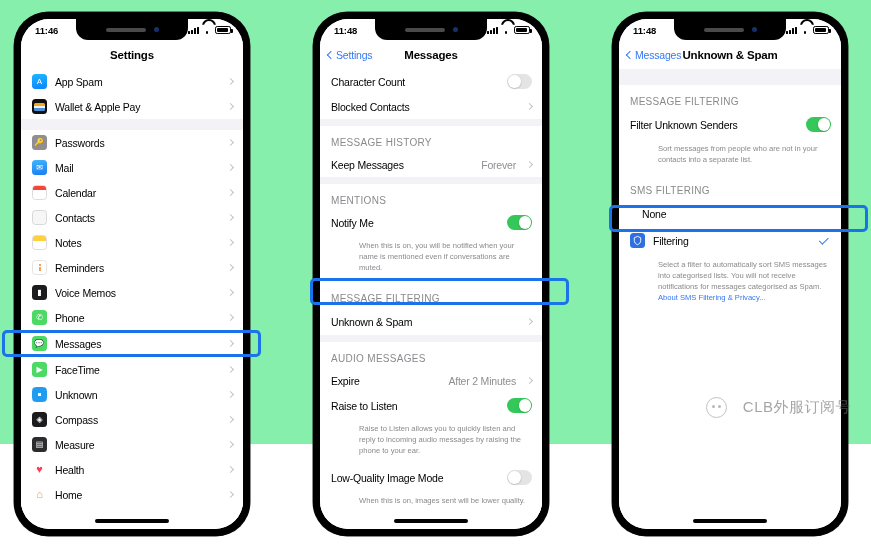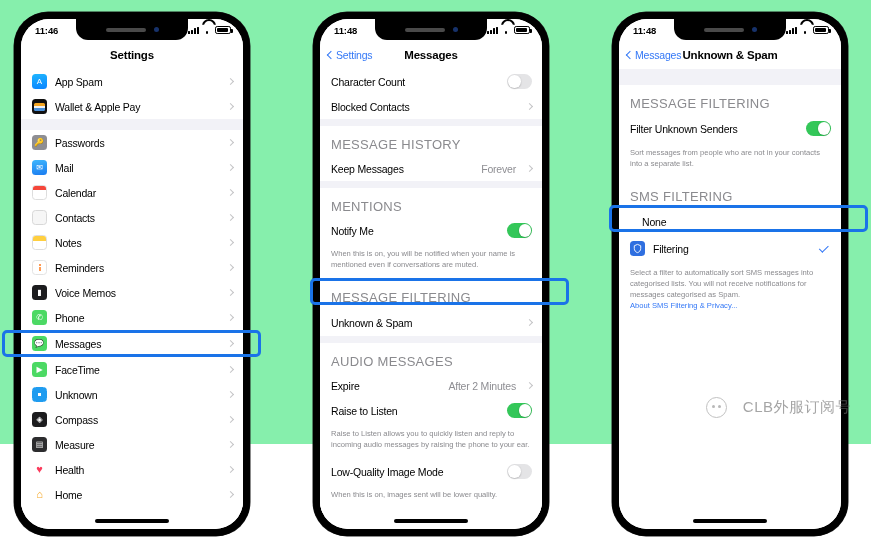--- a/index.html
+++ b/index.html
@@ -135,30 +135,31 @@
     flex:0 0 auto; margin-left:3px;
   }
   .check {
     width:9px; height:5px; margin-right:2px;
     border-left:1.7px solid #3478f6; border-bottom:1.7px solid #3478f6;
     transform: rotate(-45deg) translateY(-1px);
     flex:0 0 auto;
   }
 
   .grouphdr {
-    font-size: 13px; color:#8a8a8e;
+    font-size: 10px; color:#8a8a8e;
     letter-spacing:0.3px;
     padding: 11px 11px 4px 11px;
     background:#fff;
     text-transform: uppercase;
   }
   .footnote {
     font-size: 7.6px; line-height: 1.45;
     color:#8a8a8e; padding: 5px 11px 9px 11px;
     background:#fff;
+    margin-left:28px;
   }
   .footnote .lnk { color:#3478f6; display:block; }
   .linkrow {
     font-size:8px; color:#3478f6;
     padding: 9px 11px; background:#fff; letter-spacing:-0.1px;
   }
   .gap { height:11px; background:#f2f2f7; }
   .gap.sm { height: 7px; }
   .gap.lg { height: 16px; }
 

